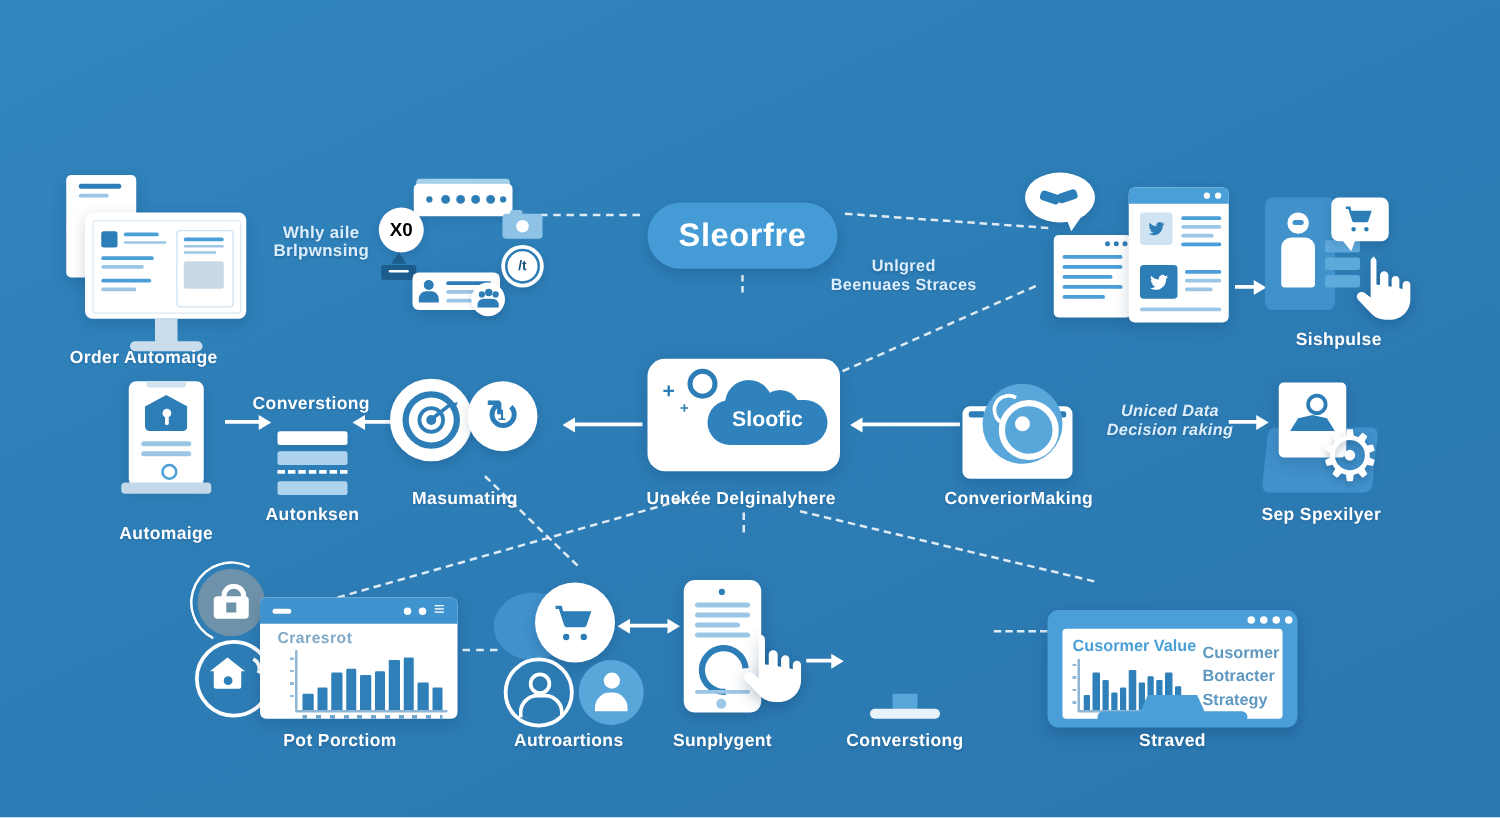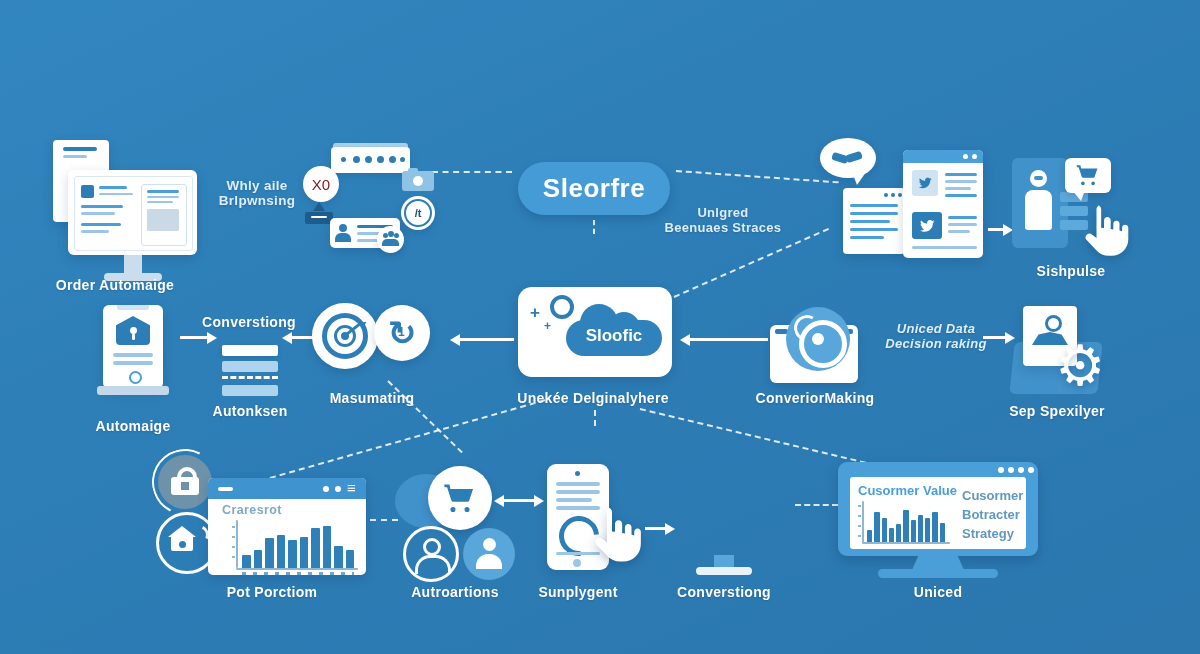--- a/index.html
+++ b/index.html
@@ -84,21 +84,21 @@
     <div class="abs" style="left:2px;top:0;width:75px;height:6px;background:#a7d2ec;border-radius:3px 3px 0 0;"></div>
     <div class="abs" style="left:0;top:4px;width:79px;height:26px;background:#fff;border-radius:4px;box-shadow:0 3px 8px rgba(0,40,80,.15);"></div>
     <div class="dot" style="left:10px;top:14px;width:5px;height:5px;background:#2d7db6;"></div>
     <div class="dot" style="left:22px;top:13px;width:7px;height:7px;background:#2d7db6;"></div>
     <div class="dot" style="left:34px;top:13px;width:7px;height:7px;background:#2d7db6;"></div>
     <div class="dot" style="left:46px;top:13px;width:7px;height:7px;background:#2d7db6;"></div>
     <div class="dot" style="left:58px;top:13px;width:7px;height:7px;background:#2d7db6;"></div>
     <div class="dot" style="left:69px;top:14px;width:5px;height:5px;background:#2d7db6;"></div>
   </div>
   <div class="abs circle" style="left:303px;top:166px;width:36px;height:36px;background:#fff;box-shadow:0 3px 8px rgba(0,40,80,.15);display:flex;align-items:center;justify-content:center;">
-    <span style="color:#7f1d1d;font-weight:400;font-size:15px;">X0</span>
+    <span style="color:#000000;font-weight:700;font-size:15px;">X0</span>
   </div>
   <div class="abs" style="left:402px;top:168px;width:32px;height:23px;">
     <div class="abs" style="left:6px;top:0;width:10px;height:5px;background:#8fc3e6;border-radius:2px;"></div>
     <div class="abs" style="left:0;top:3px;width:32px;height:20px;background:#8fc3e6;border-radius:3px;"></div>
     <div class="dot" style="left:11px;top:8px;width:10px;height:10px;background:#fff;"></div>
   </div>
   <div class="abs" style="left:305px;top:202px;width:28px;height:22px;">
     <div class="abs" style="left:0;top:10px;width:28px;height:12px;background:#1d5d8e;border-radius:2px;"></div>
     <div class="abs" style="left:8px;top:0;width:0;height:0;border-left:6px solid transparent;border-right:6px solid transparent;border-bottom:9px solid #1d5d8e;"></div>
     <div class="ln" style="left:6px;top:14px;width:16px;height:2px;background:#fff;"></div>
@@ -337,21 +337,21 @@
   </div>
   <svg width="66" height="76" viewBox="0 0 24 24" fill="#ffffff" style="position:absolute;left:582px;top:496px;filter:drop-shadow(0 3px 6px rgba(0,40,80,.3));">
     <path d="M9.5 2.5c.8 0 1.4.6 1.4 1.4v7.2l1.1.1V8.3c0-.7.6-1.3 1.3-1.3s1.3.6 1.3 1.3v3.3l1 .2V9.6c0-.7.6-1.2 1.2-1.2.7 0 1.2.5 1.2 1.2v2.6l1 .3v-1.3c0-.7.5-1.2 1.2-1.2s1.2.5 1.2 1.2v4.4c0 3.6-2.9 6.4-6.4 6.4h-1.2c-1.8 0-3.4-.7-4.6-2l-4-4.2c-.5-.6-.5-1.5.1-2 .5-.5 1.4-.6 2-.1l1.8 1.4V3.9c0-.8.6-1.4 1.4-1.4z"></path>
   </svg>
   <div class="lbl" style="left:578px;top:584px;">Sunplygent</div>
 
   <div class="abs" style="left:714px;top:555px;width:20px;height:14px;background:#58a6da;"></div>
   <div class="abs" style="left:696px;top:567px;width:56px;height:8px;background:#e8f2f9;border-radius:4px;"></div>
   <div class="lbl" style="left:724px;top:584px;">Converstiong</div>
 
-  <div class="abs" style="left:838px;top:462px;width:200px;height:94px;background:#4a9fd8;border-radius:9px;box-shadow:0 5px 12px rgba(0,40,80,.22);text-decoration:underline;">
+  <div class="abs" style="left:838px;top:488px;width:200px;height:94px;background:#4a9fd8;border-radius:9px;box-shadow:0 5px 12px rgba(0,40,80,.22);text-decoration:underline;">
     <div class="dot" style="left:160px;top:5px;width:6px;height:6px;background:#fff;"></div>
     <div class="dot" style="left:170px;top:5px;width:6px;height:6px;background:#fff;"></div>
     <div class="dot" style="left:180px;top:5px;width:6px;height:6px;background:#fff;"></div>
     <div class="dot" style="left:190px;top:5px;width:6px;height:6px;background:#fff;"></div>
     <div class="abs" style="left:12px;top:15px;width:176px;height:72px;background:#fff;border-radius:3px;">
       <div class="abs" style="left:8px;top:6px;color:#4a9fd8;font-size:13px;font-weight:bold;">Cusormer Value</div>
       <div class="ln" style="left:12px;top:24px;width:2px;height:42px;background:#8fb6d4;"></div>
       <div class="abs" style="left:8px;top:28px;width:3px;height:34px;background:repeating-linear-gradient(180deg,#8fb6d4 0 2px,transparent 2px 10px);"></div>
       <div class="bars" style="left:17px;top:24px;width:78px;height:41px;gap:2px;">
           <div class="bar" style="height: 30%;"></div>
@@ -367,15 +367,15 @@
           <div class="bar" style="height: 46%;"></div>
         </div>
       <div class="ln" style="left:12px;top:65px;width:88px;height:2px;background:#8fb6d4;"></div>
       <div class="abs" style="left:112px;top:10px;color:#5f98c0;font-size:13px;font-weight:bold;line-height:1.45;white-space:pre-line;">Cusormer
 Botracter
 Strategy</div>
     </div>
   </div>
   <div class="abs" style="left:912px;top:556px;width:52px;height:14px;background:#4a9fd8;clip-path:polygon(12% 0,88% 0,100% 100%,0 100%);"></div>
   <div class="abs" style="left:878px;top:569px;width:120px;height:9px;background:#4a9fd8;border-radius:5px;"></div>
-  <div class="lbl" style="left:938px;top:584px;">Uniced</div>
+  <div class="lbl" style="left:938px;top:584px;">Straved</div>
 
 </div>
 
 </body></html>

